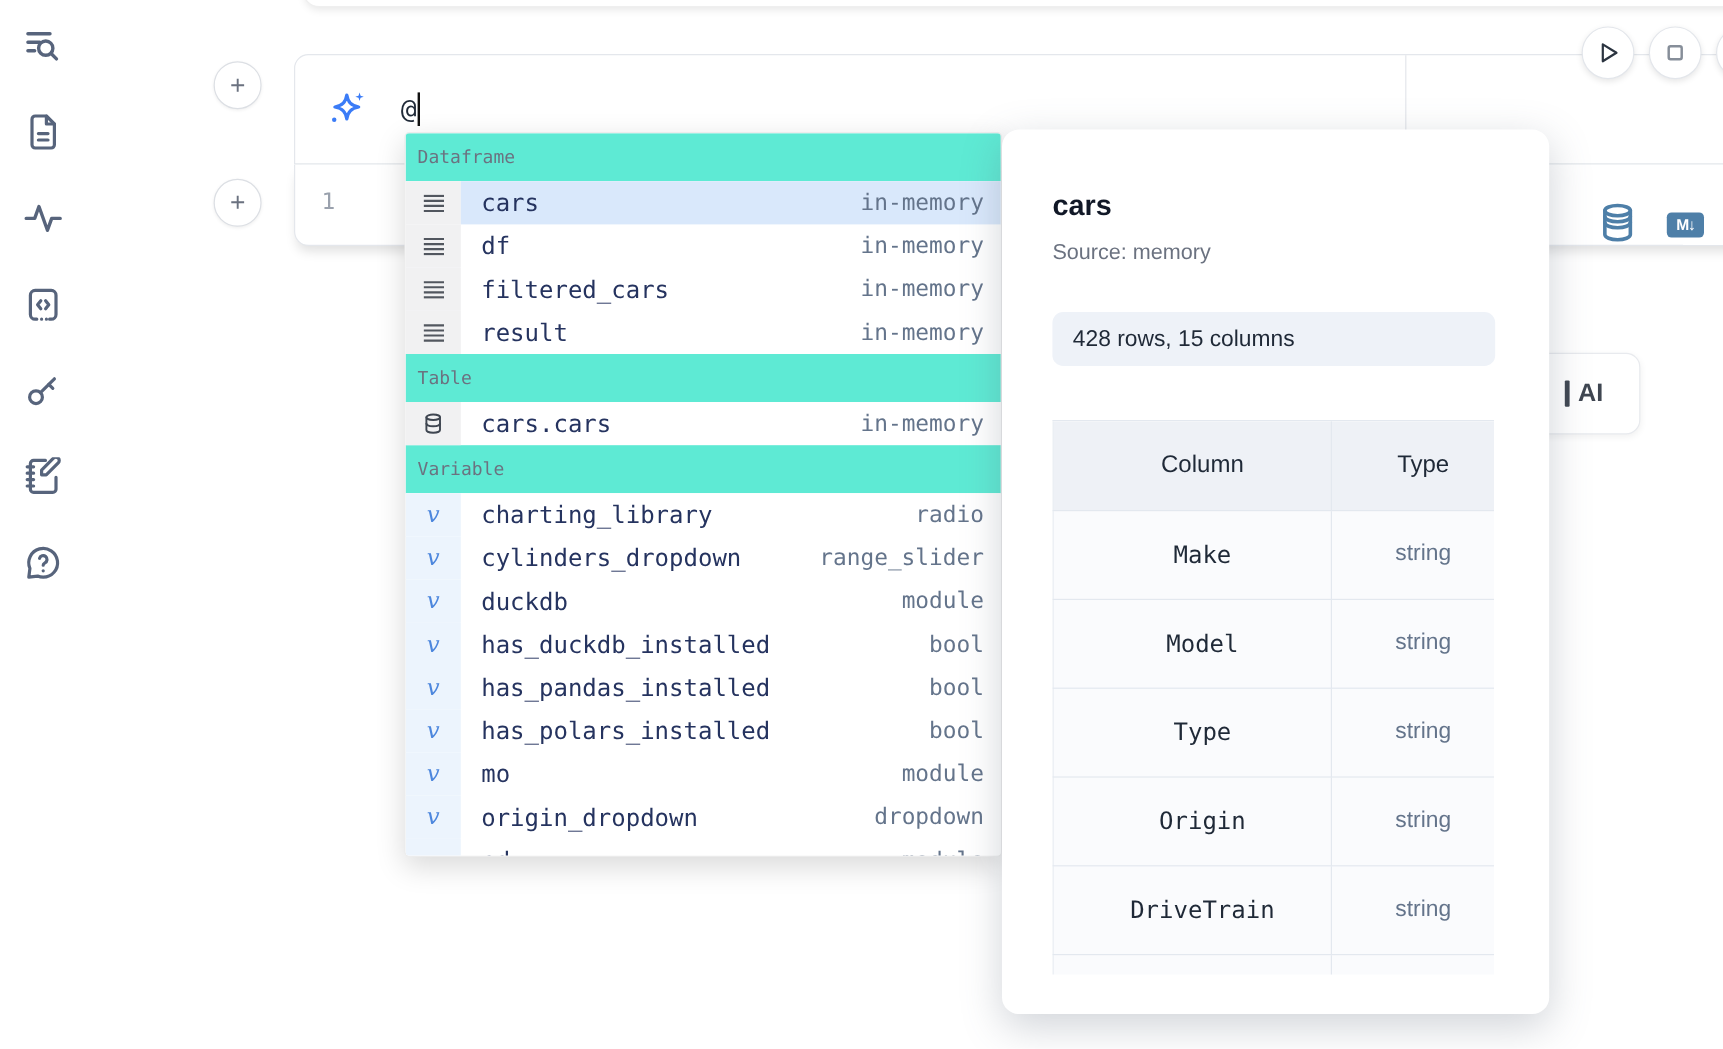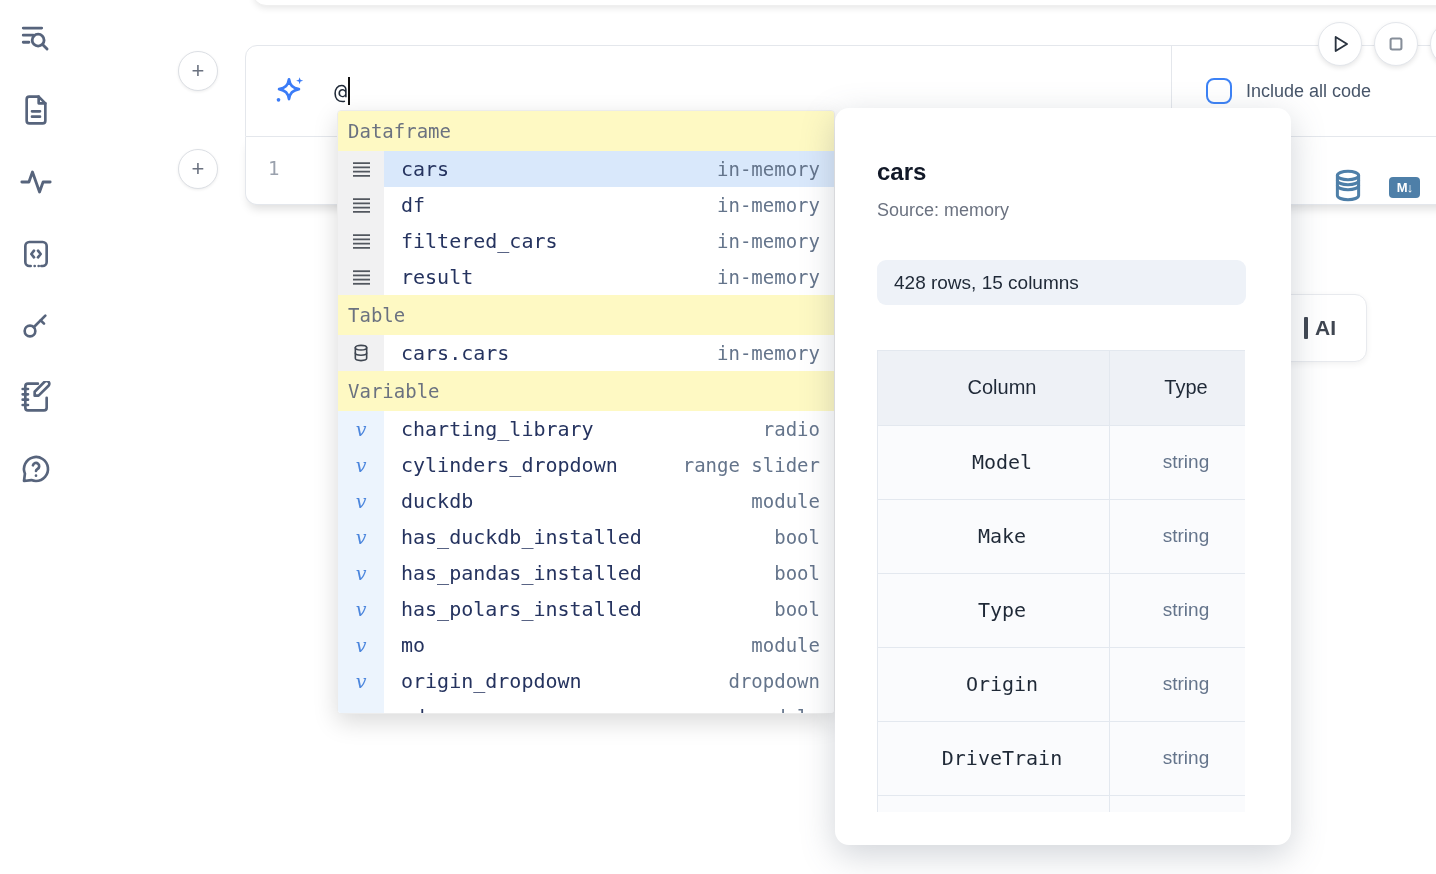--- a/index.html
+++ b/index.html
@@ -54,22 +54,22 @@
   .ai-card { position:absolute; left:1180px; top:294px; width:187px; height:68px; background:#fff;
     border:1px solid #e8eaee; border-radius:12px; box-shadow:0 2px 6px rgba(0,0,0,0.06); z-index:20;
     display:flex; align-items:center; justify-content:flex-end; padding-right:30px; cursor:pointer; }
   .ai-card .stem { width:4px; height:22px; background:#3f4651; border-radius:1px; margin-right:7px; }
   .ai-card .lbl { font-size:21px; font-weight:bold; color:#3f4651; }
 
   
   .dropdown { position:absolute; left:337px; top:110px; width:498px; height:604px; background:#fff;
     border:1px solid #ececec; border-radius:4px; box-shadow:0 8px 24px rgba(0,0,0,0.15);
     overflow:hidden; z-index:30; }
-  .dd-header { height:40px; line-height:40px; background:#fef9c3; color:#6b7280;
-    font-size:19px; padding-left:10px; }
+  .dd-header { height:40px; line-height:40px; background:#5eead4; color:#6b7280;
+    font-size:15px; padding-left:10px; }
   .dd-row { height:36px; display:flex; align-items:stretch; cursor:pointer; background:#fff; }
   .dd-gutter { width:46px; flex:0 0 46px; display:flex; align-items:center; justify-content:center; }
   .gut-gray { background:#f1f1f2; }
   .gut-blue { background:#ecf4fd; }
   .dd-main { flex:1; display:flex; align-items:center; padding:0 14px 0 17px; min-width:0; }
   .dd-row.selected .dd-main { background:#d9e8fb; }
   .dd-name { font-size:20px; color:#25335f; white-space:nowrap; }
   .dd-type { margin-left:auto; font-size:19px; color:#64748b; white-space:nowrap; overflow:hidden; padding-left:12px; }
   .var-glyph { font-family:"DejaVu Serif", serif; font-style:italic; font-size:19px; color:#4c86dd; }
 
@@ -152,24 +152,20 @@
       <path d="M12 3c.7 4.3 2.5 6.1 7 7-4.5.9-6.3 2.7-7 7-.7-4.3-2.5-6.1-7-7 4.5-.9 6.3-2.7 7-7z"></path>
       <path d="M19.5 1.5l.6 1.9 1.9.6-1.9.6-.6 1.9-.6-1.9-1.9-.6 1.9-.6z" fill="#3b7cf7" stroke="none"></path>
       <circle cx="4.6" cy="17.5" r="1.3" fill="#3b7cf7" stroke="none"></circle>
     </svg>
   </div>
   <div class="prompt mono">
     <span>@</span>
       <span class="caret"></span>
   </div>
   <div class="ai-divider"></div>
-  <div class="include-row">
-    <div class="checkbox"></div>
-    <span class="include-label">Include all code</span>
-  </div>
 </div>
 
 <div class="circle-btn" style="left:1318px; top:22px;">
   <svg width="26" height="26" viewBox="0 0 24 24" fill="none" stroke="#2b3440" stroke-width="1.7" stroke-linejoin="round">
       <polygon points="8,5.5 18.5,12 8,18.5"></polygon>
     </svg>
 </div>
 <div class="circle-btn" style="left:1374px; top:22px;">
   <svg width="26" height="26" viewBox="0 0 24 24" fill="none" stroke="#868e99" stroke-width="1.9">
       <rect x="7" y="7" width="10" height="10" rx="1.5"></rect>
@@ -363,25 +359,25 @@
   <div class="ptable">
     <table>
       <thead>
           <tr>
         <th class="c1">Column</th>
         <th class="c2">Type</th>
       </tr>
         </thead>
       <tbody id="ptable-body">
           <tr>
+            <td class="c1"><span class="col-name">Make</span></td>
+            <td class="c2"><span class="col-type">string</span></td>
+          </tr>
+          <tr>
             <td class="c1"><span class="col-name">Model</span></td>
-            <td class="c2"><span class="col-type">string</span></td>
-          </tr>
-          <tr>
-            <td class="c1"><span class="col-name">Make</span></td>
             <td class="c2"><span class="col-type">string</span></td>
           </tr>
           <tr>
             <td class="c1"><span class="col-name">Type</span></td>
             <td class="c2"><span class="col-type">string</span></td>
           </tr>
           <tr>
             <td class="c1"><span class="col-name">Origin</span></td>
             <td class="c2"><span class="col-type">string</span></td>
           </tr>

